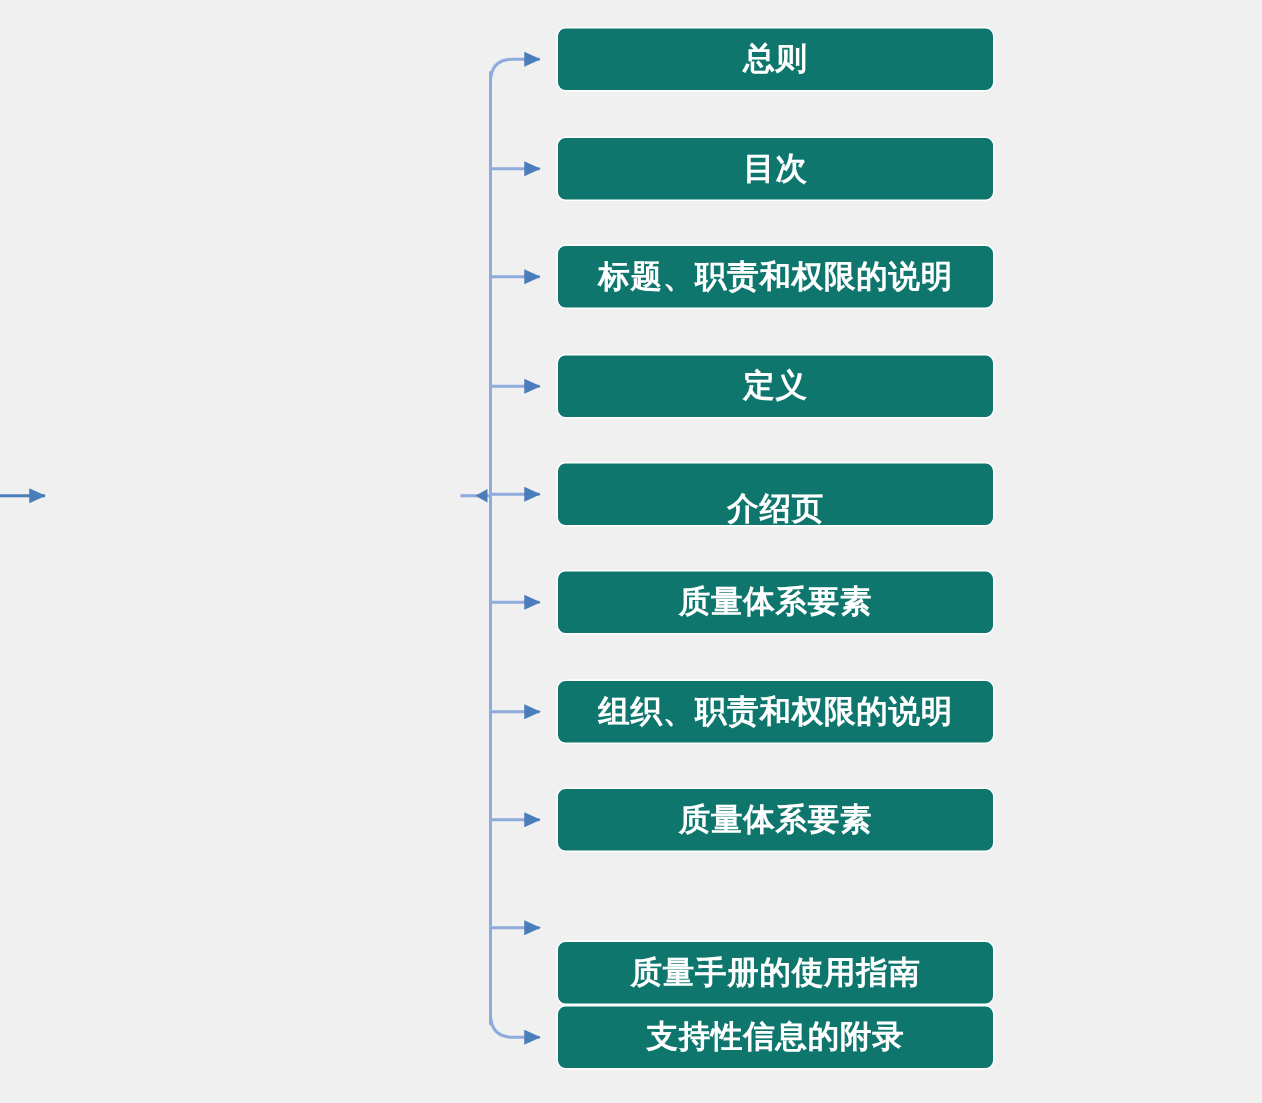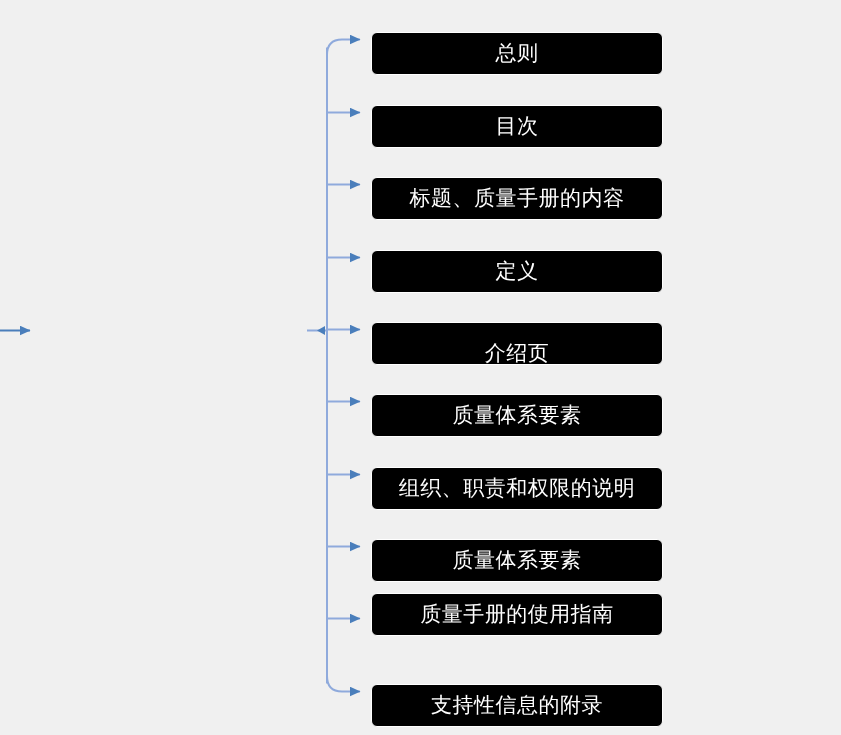--- a/index.html
+++ b/index.html
@@ -22,32 +22,31 @@
   #connectors {
     position: absolute;
     left: 0;
     top: 0;
     width: 841px;
     height: 735px;
   }
   .node {
     position: absolute;
     box-sizing: border-box;
-    background: #000000;
+    background: #0f766e;
     border: 1px solid #ffffff;
     border-radius: 6px;
     display: flex;
     align-items: center;
     justify-content: center;
     color: #ffffff;
-    font-weight: normal;
+    font-weight: bold;
     line-height: 1;
     white-space: nowrap;
     letter-spacing: 0.5px;
-    margin-top: 14px;
   }
   .node-root {
     left: 31px;
     top: 309px;
     width: 276px;
     height: 43px;
     font-size: 21px;
   }
   .node-child {
     left: 371px;
@@ -56,21 +55,21 @@
     font-size: 21px;
   }
   .nc0  { top: 18px; }
   .nc1  { top: 91px; }
   .nc2  { top: 163px; }
   .nc3  { top: 236px; text-align: right; }
   .nc4  { top: 308px; align-items: flex-end; }
   .nc5  { top: 380px; }
   .nc6  { top: 453px; }
   .nc7  { top: 525px; }
-  .nc8  { top: 579px; }
+  .nc8  { top: 627px; }
   .nc9  { top: 670px; }
 </style>
 </head>
 <body>
 
 <div id="canvas">
 
   <svg id="connectors" viewBox="0 0 841 735" width="841" height="735" xmlns="http://www.w3.org/2000/svg">
     <defs>
       <marker id="arrowhead" markerWidth="11" markerHeight="10" refX="10.5" refY="5" orient="auto" markerUnits="userSpaceOnUse">
@@ -108,21 +107,21 @@
   </svg>
 
 
   <div class="node node-child nc0">
     <span>总则</span>
   </div>
   <div class="node node-child nc1">
     <span>目次</span>
   </div>
   <div class="node node-child nc2">
-    <span>标题、质量手册的内容</span>
+    <span>标题、职责和权限的说明</span>
   </div>
   <div class="node node-child nc3">
     <span>定义</span>
   </div>
   <div class="node node-child nc4">
     <span>介绍页</span>
   </div>
   <div class="node node-child nc5">
     <span>质量体系要素</span>
   </div>

